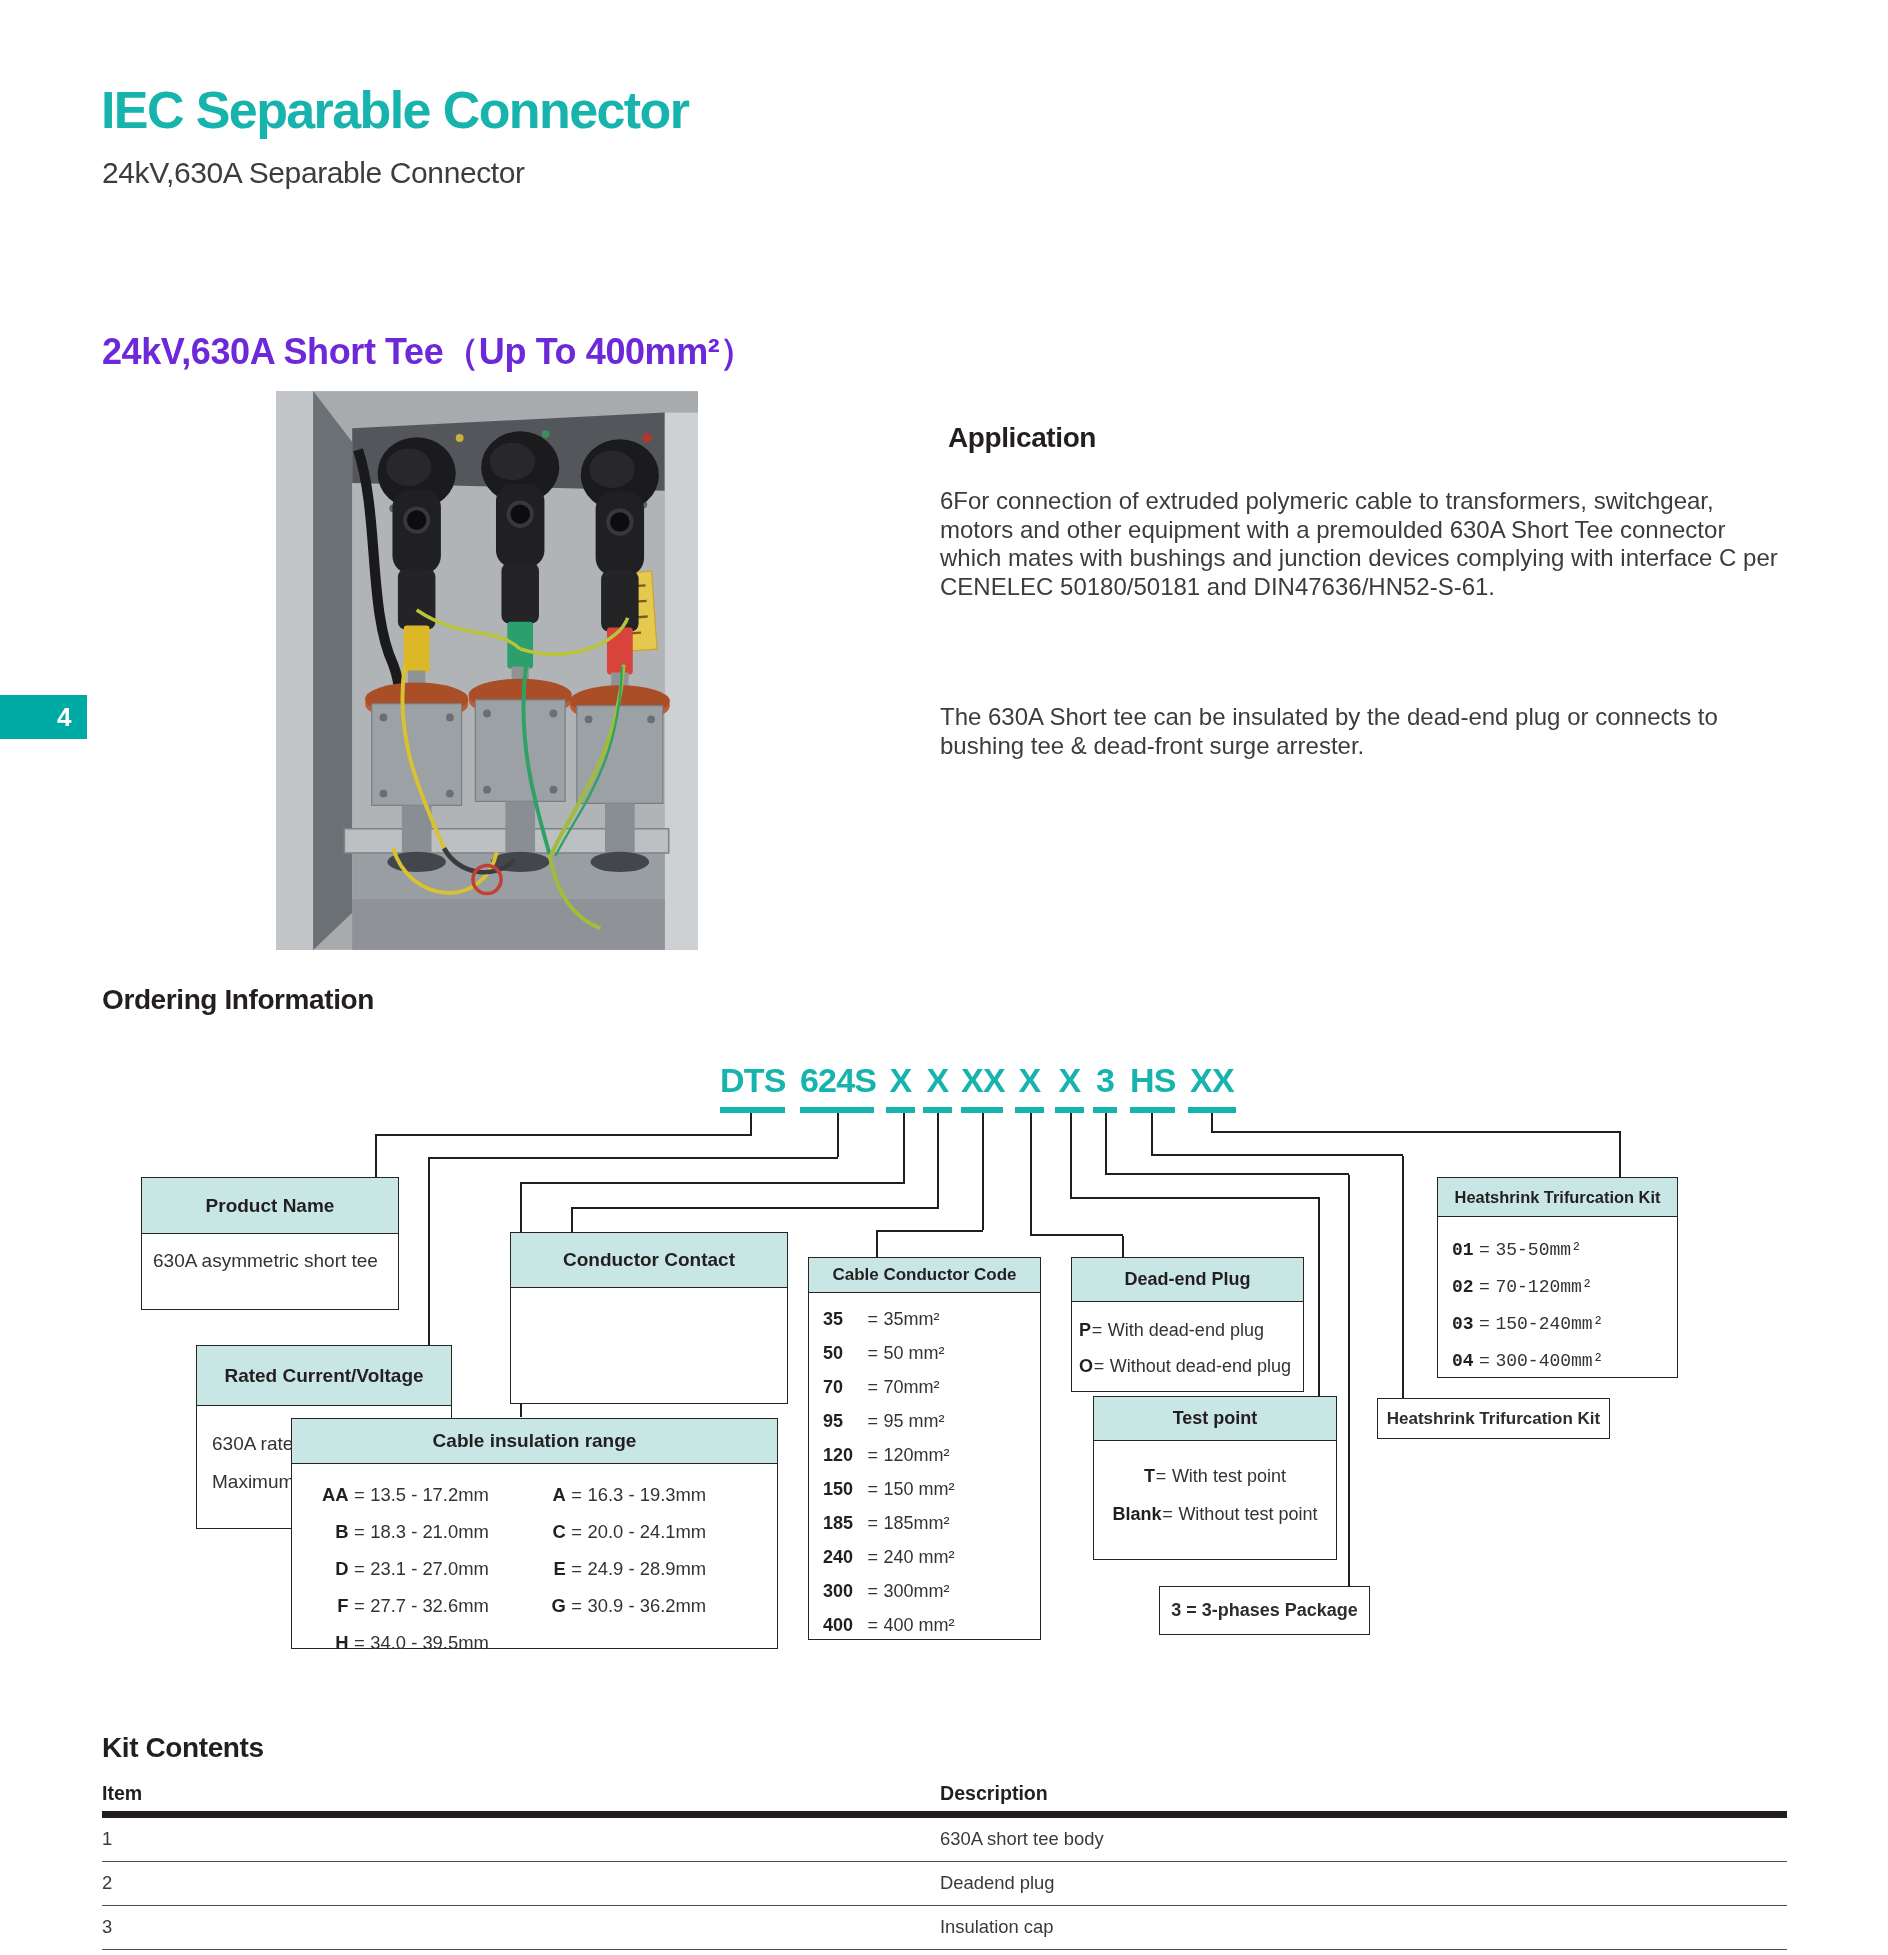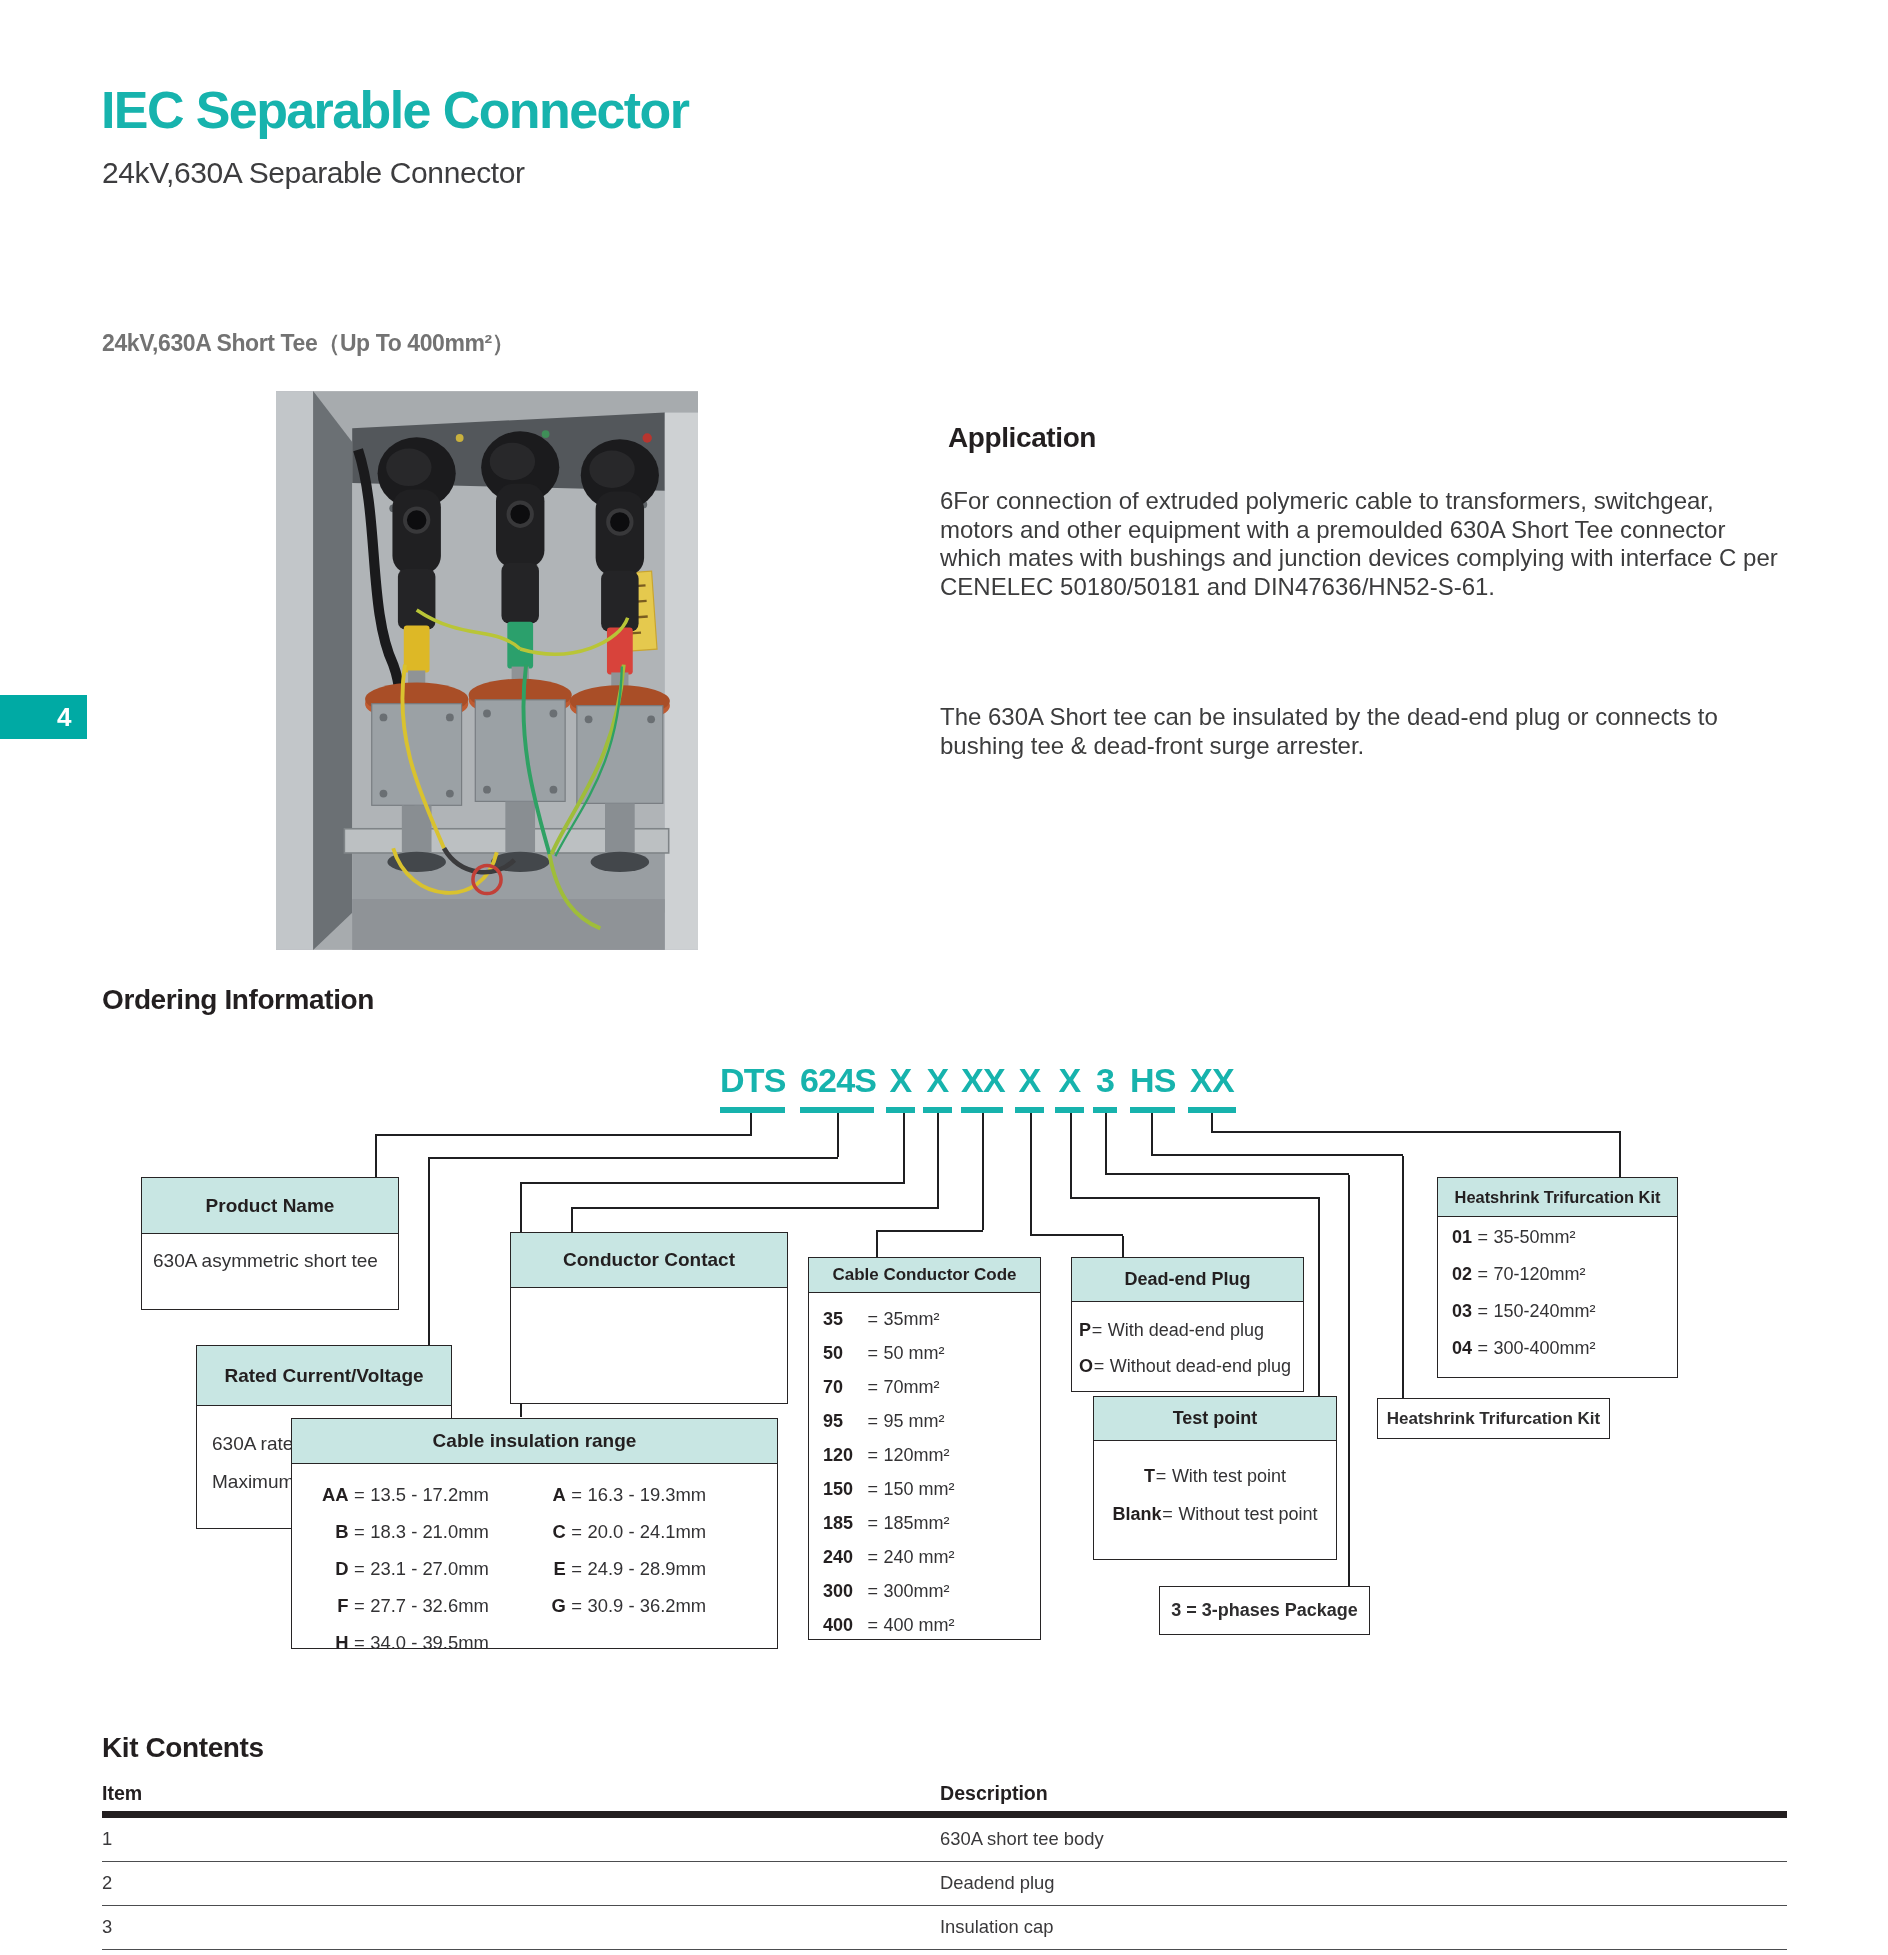--- a/index.html
+++ b/index.html
@@ -2,21 +2,21 @@
 <html style="font-size:6.3px"><head>
 <meta charset="utf-8">
 <style>
   html,body{margin:0;padding:0;background:#ffffff;}
   body{font-family:"Liberation Sans", sans-serif;color:#2e2d2e;}
   .page{position:relative;width:1889px;height:2581px;background:#ffffff;overflow:hidden;}
   .abs{position:absolute;}
   
   .doc-title{left:101px;top:80px;font-size:52px;font-weight:700;color:#17b3ad;letter-spacing:-1.6px;font-stretch:condensed;}
   .doc-subtitle{left:102px;top:156px;font-size:30px;font-weight:400;color:#3d3d3f;letter-spacing:-0.4px;font-stretch:condensed;}
-  .section-heading{left:102px;top:328px;font-size:23px;font-weight:700;color:#737373;letter-spacing:-0.4px;font-stretch:condensed;}
+  .section-heading{left:102px;top:328px;font-size:36px;font-weight:700;color:#6d28d9;letter-spacing:-0.4px;font-stretch:condensed;}
   .h2{font-size:28px;font-weight:700;color:#231f20;letter-spacing:-0.4px;font-stretch:condensed;}
   
   .side-tab{left:0;top:695px;width:87px;height:44px;background:#00aaa4;color:#ffffff;font-size:26px;font-weight:700;text-align:right;line-height:44px;padding-right:15.6px;box-sizing:border-box;}
   
   .app-head{left:948px;top:422px;}
   .app-para{position:absolute;left:940px;width:847px;font-size:24px;line-height:28.5px;color:#3c3c3d;font-stretch:condensed;margin-top:22px;}
   
   .code-seg{position:absolute;top:1061px;font-size:34px;font-weight:700;color:#17b3ad;text-align:center;letter-spacing:-0.8px;border-bottom:6.3px solid #17b3ad;padding-bottom:7px;font-stretch:condensed;}
   .cl{position:absolute;background:#1f1f21;}
   
@@ -256,21 +256,21 @@
     <div class="bd" style="padding:15.6px 0 0 0;font-size:18px;line-height:38px;text-align:center;">
       <div class="line"><span class="code">T</span><span class="eq tight">=</span><span>With test point</span></div>
       <div class="line"><span class="code">Blank</span><span class="eq tight">=</span><span>Without test point</span></div>
     </div>
   </div>
 
   <div class="dbox" style="left:1159px;top:1586px;width:211px;height:49px;display:flex;align-items:center;justify-content:center;font-size:18px;font-weight:700;font-stretch:condensed;">3 = 3-phases Package</div>
 
   <div class="dbox" style="left:1437px;top:1177px;width:241px;height:201px;">
     <div class="hd" style="height:38px;font-size:16.4px;">Heatshrink Trifurcation Kit</div>
-    <div class="bd" style="padding:2px 0 0 14px;font-size:18px;line-height:37px;">
+    <div class="bd" style="padding:15px 0 0 14px;font-size:18px;line-height:37px;font-family:Liberation Mono, monospace;">
       <div class="line"><span class="code">01</span><span class="eq">=</span><span>35-50mm²</span></div>
       <div class="line"><span class="code">02</span><span class="eq">=</span><span>70-120mm²</span></div>
       <div class="line"><span class="code">03</span><span class="eq">=</span><span>150-240mm²</span></div>
       <div class="line"><span class="code">04</span><span class="eq">=</span><span>300-400mm²</span></div>
     </div>
   </div>
 
   <div class="dbox" style="left:1377px;top:1398px;width:233px;height:41px;border-width:1.2px;display:flex;align-items:center;justify-content:center;font-size:17px;font-weight:700;font-stretch:condensed;white-space:nowrap;">Heatshrink Trifurcation Kit</div>
 
   <div class="abs h2" style="left:102px;top:1732px;">Kit Contents</div>

